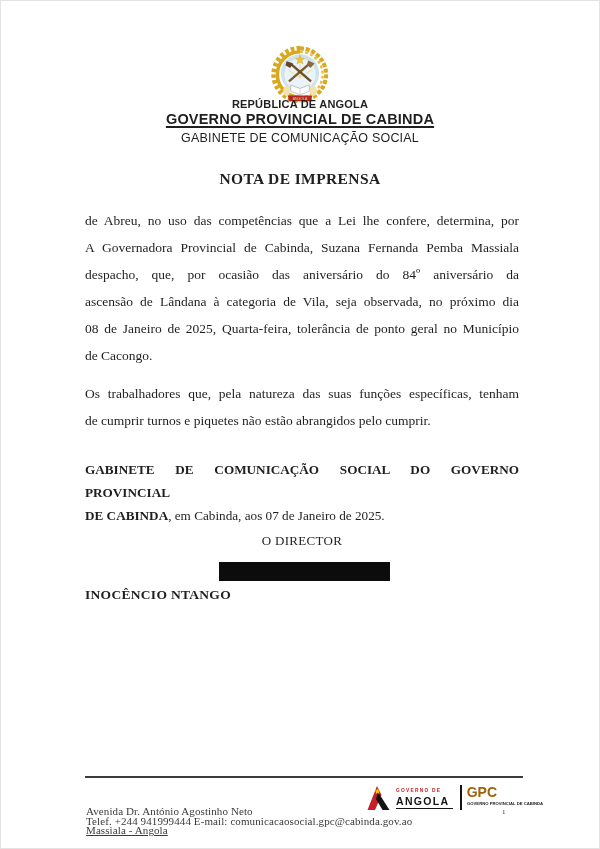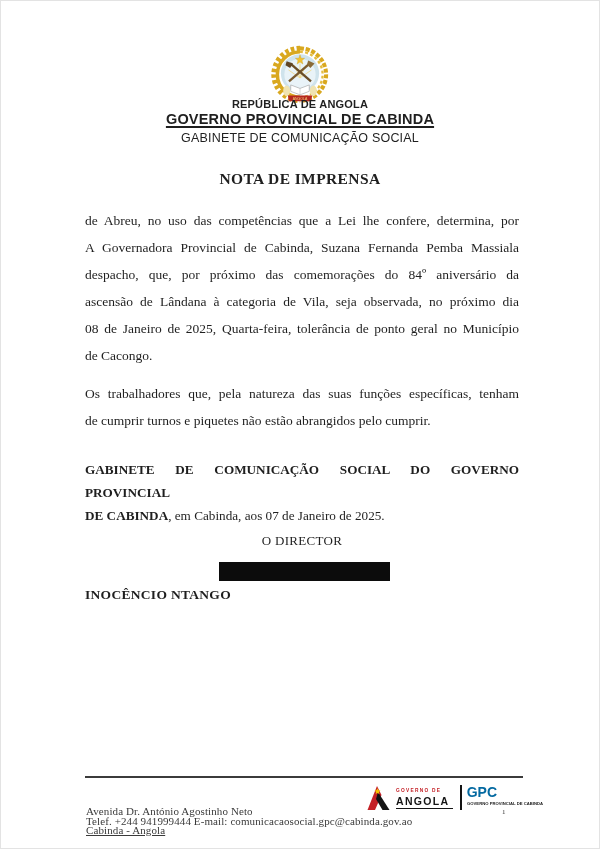--- a/index.html
+++ b/index.html
@@ -153,21 +153,21 @@
   .gpc-divider {
     width: 2px; height: 25px;
     background: #141414;
     margin: 0 5px 0 7px;
   }
   .gpc-words { margin-top: 0; }
   .gpc-acronym {
     font-family: "Liberation Sans", sans-serif;
     font-size: 14px;
     font-weight: bold;
-    color: #0369a1;
+    color: #a16207;
     line-height: 15px;
   }
   .gpc-subtitle {
     font-family: "Liberation Sans", sans-serif;
     font-size: 6px;
     font-weight: bold;
     color: #222;
     transform: scale(.7);
     transform-origin: left top;
     white-space: nowrap;
@@ -225,21 +225,21 @@
     <div class="hdr-republic">REPÚBLICA DE ANGOLA</div>
     <div class="hdr-government">GOVERNO PROVINCIAL DE CABINDA</div>
     <div class="hdr-office">GABINETE DE COMUNICAÇÃO SOCIAL</div>
   </div>
 
   <div class="doc-title">NOTA DE IMPRENSA</div>
 
   <div class="body-col p1">
     <div class="jline">de Abreu, no uso das competências que a Lei lhe confere, determina, por</div>
     <div class="jline">A Governadora Provincial de Cabinda, Suzana Fernanda Pemba Massiala</div>
-    <div class="jline">despacho, que, por próximo das comemorações do 84º aniversário da</div>
+    <div class="jline">despacho, que, por ocasião das aniversário do 84º aniversário da</div>
     <div class="jline">ascensão de Lândana à categoria de Vila, seja observada, no próximo dia</div>
     <div class="jline">08 de Janeiro de 2025, Quarta-feira, tolerância de ponto geral no Município</div>
     <div class="lline">de Cacongo.</div>
   </div>
 
   <div class="body-col p2">
     <div class="jline">Os trabalhadores que, pela natureza das suas funções específicas, tenham</div>
     <div class="lline">de cumprir turnos e piquetes não estão abrangidos pelo cumprir.</div>
   </div>
 
@@ -250,21 +250,21 @@
 
   <div class="director-line">O DIRECTOR</div>
   <div class="signature-redaction"></div>
   <div class="director-name">INOCÊNCIO NTANGO</div>
 
   <div class="footer-rule"></div>
 
   <div class="footer-left">
     <div>Avenida Dr. António Agostinho Neto</div>
     <div>Telef. +244 941999444 E-mail: comunicacaosocial.gpc@cabinda.gov.ao</div>
-    <div class="underlined">Cabinda - Angola</div>
+    <div class="underlined">Massiala - Angola</div>
   </div>
 
   <div class="footer-right">
     <svg class="gov-mark" viewBox="0 0 26 26" aria-hidden="true">
       <polygon points="1,25 10.5,1 15,10 8.5,25" fill="#c42127"></polygon>
       <polygon points="11.5,7 23,25 16,25 9.5,14" fill="#141414"></polygon>
       <polygon points="11,3.2 12,5.2 14,5.6 12.4,7 12.8,9 11,8 9.2,9 9.6,7 8,5.6 10,5.2" fill="#f5c400"></polygon>
     </svg>
     <div class="gov-words">
       <div class="gov-small">GOVERNO DE</div>

